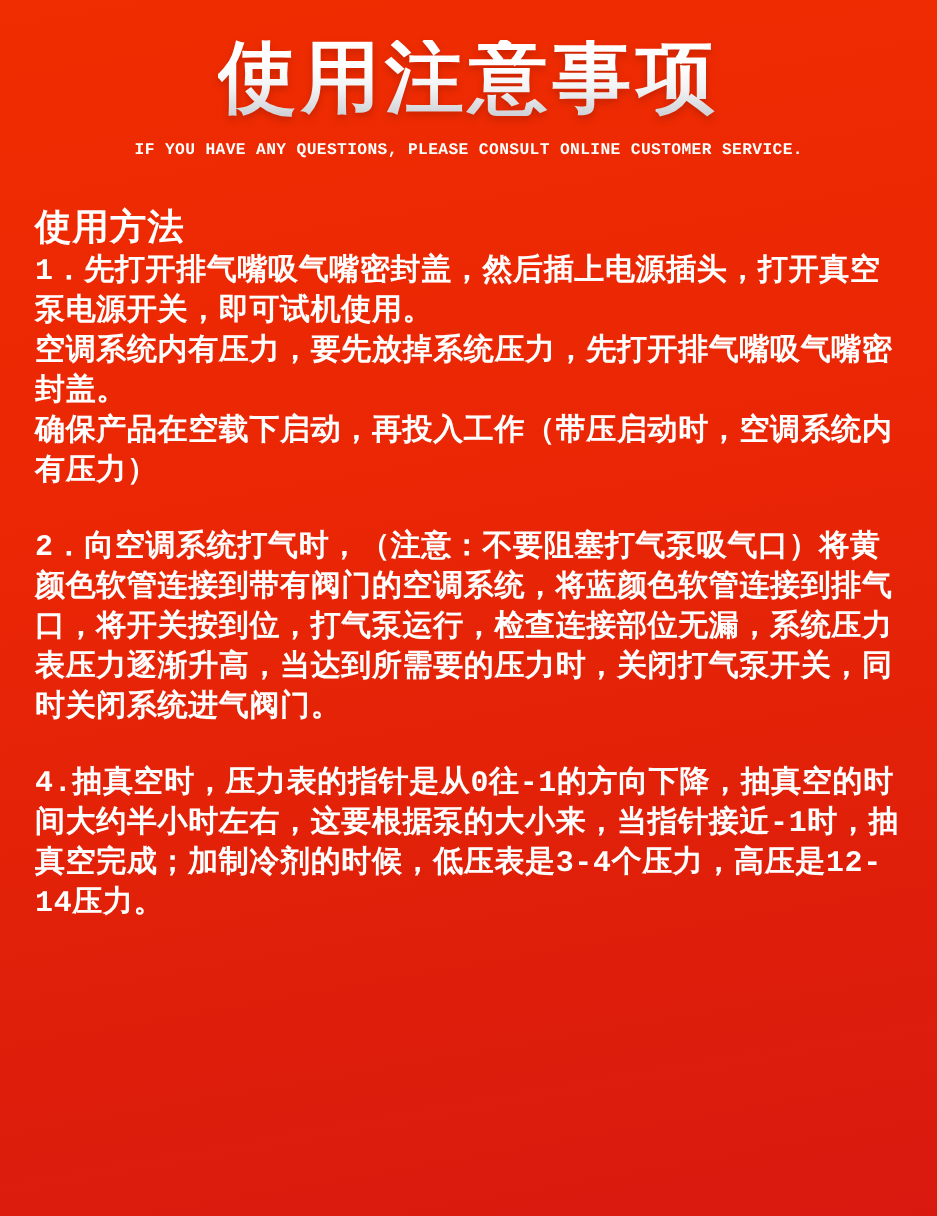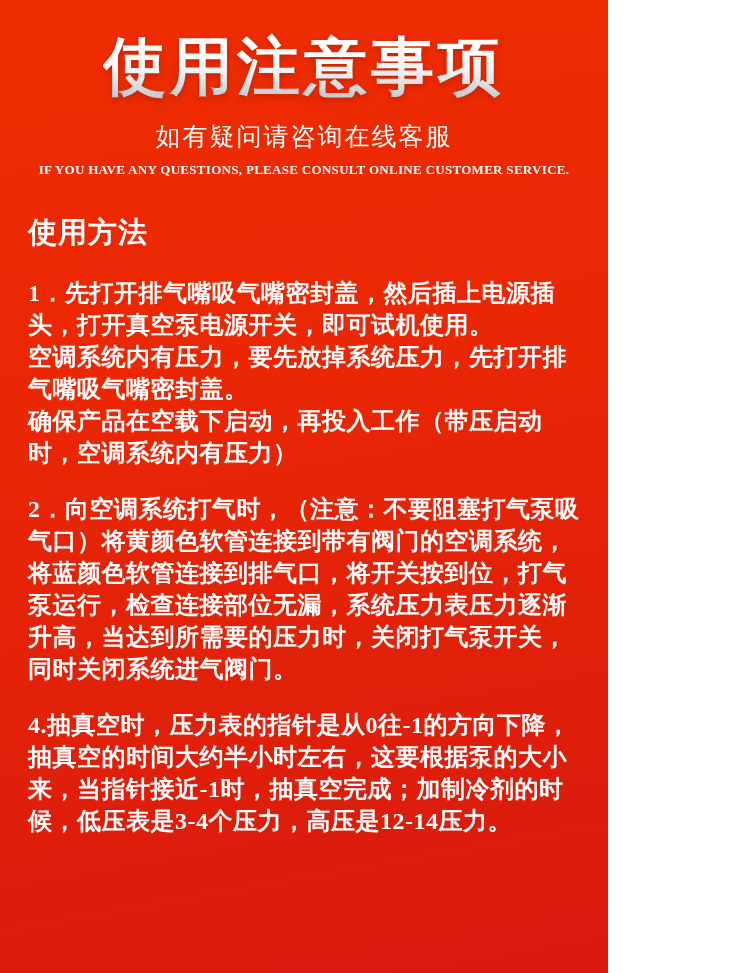--- a/index.html
+++ b/index.html
@@ -1,22 +1,22 @@
 <!DOCTYPE html>
 <html><head>
 <meta charset="utf-8">
 <style>
   html, body { margin: 0; padding: 0; }
   .page {
     position: relative;
-    width: 608px;
+    width: 750px;
     height: 973px;
     overflow: hidden;
     background: linear-gradient(170deg, #ef2d00 0%, #ea2605 40%, #e02009 70%, #d9190f 100%);
-    font-family: Liberation Serif, serif;
+    font-family: Liberation Mono, monospace;
     -webkit-font-smoothing: antialiased;
   }
   .header { text-align: center; padding-top: 32px; }
   .title {
     display: inline-block;
     font-size: 63px;
     font-weight: 900;
     letter-spacing: 4px;
     line-height: 1.12;
     color: #ffffff;
@@ -44,37 +44,35 @@
     padding: 0 28px;
     color: #ffffff;
   }
   .section-heading {
     margin: 35px 0 0 0;
     font-size: 29px;
     font-weight: 800;
     letter-spacing: 1px;
   }
   .para {
-    margin-top: 24px;
     font-size: 24px;
     line-height: 32px;
     font-weight: 600;
     letter-spacing: 0.5px;
     text-align: left;
   }
-  .para + .para { }
+  .para + .para { margin-top: 29px; }
   .para .seg { min-height: 32px; }
 </style>
 </head>
 <body>
 
 <div class="page">
   <div class="header">
     <div class="title">使用注意事项</div>
-    <div class="subtitle">如有疑问请咨询在线客服</div>
     <div class="subtitle-en">IF YOU HAVE ANY QUESTIONS, PLEASE CONSULT ONLINE CUSTOMER SERVICE.</div>
   </div>
 
   <div class="content">
     <h2 class="section-heading">使用方法</h2>
 
     <div class="para">
       <div class="seg">1．先打开排气嘴吸气嘴密封盖，然后插上电源插头，打开真空泵电源开关，即可试机使用。</div>
       <div class="seg">空调系统内有压力，要先放掉系统压力，先打开排气嘴吸气嘴密封盖。</div>
       <div class="seg">确保产品在空载下启动，再投入工作（带压启动时，空调系统内有压力）</div>

